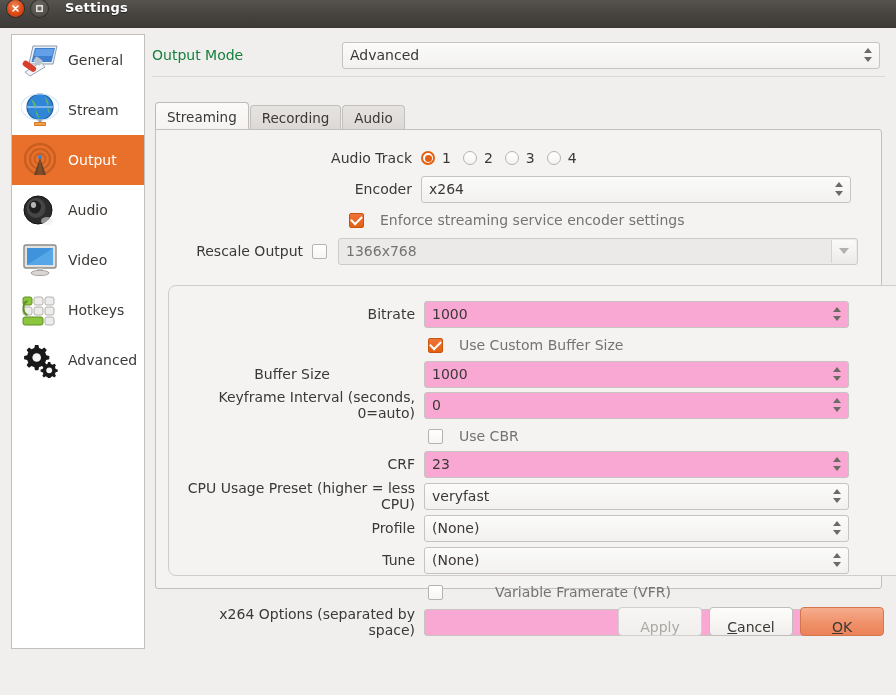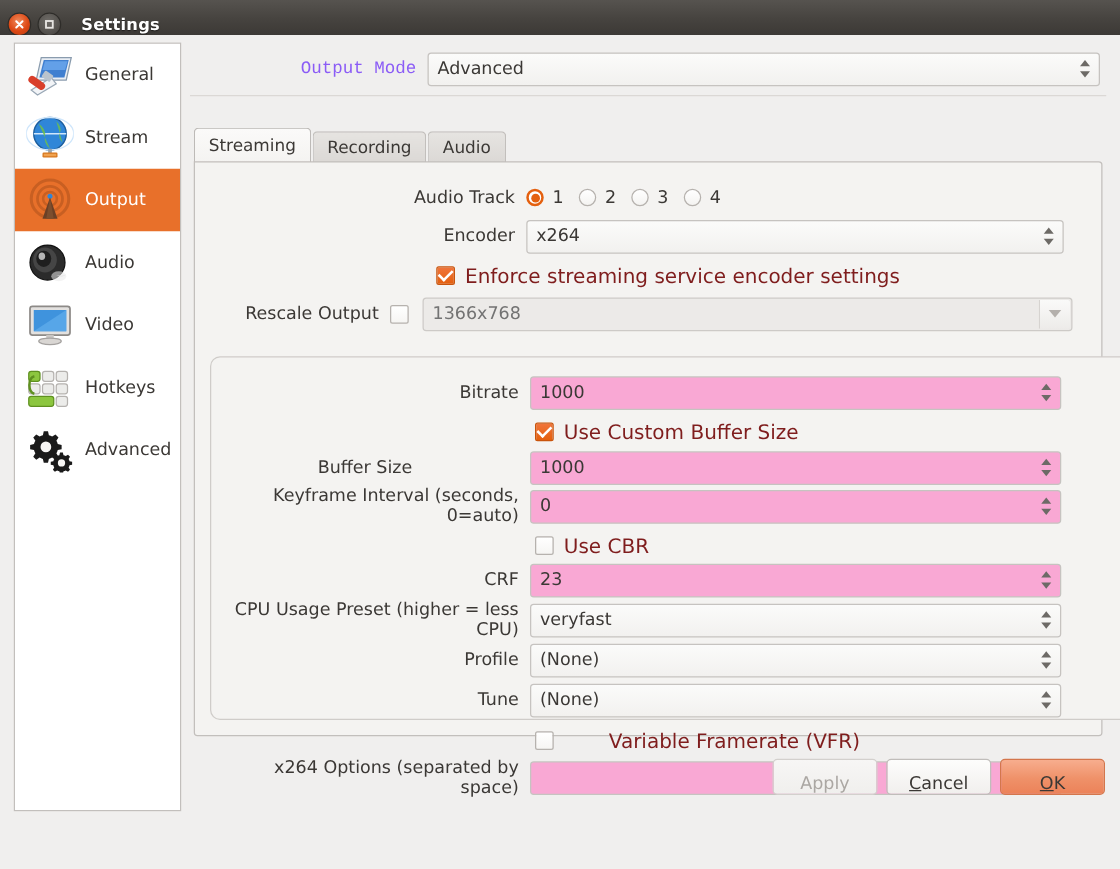--- a/index.html
+++ b/index.html
@@ -8,21 +8,21 @@
     width: 896px; height: 695px;
     overflow: hidden;
     font-family: "DejaVu Sans", "Liberation Sans", sans-serif;
   }
   body { background: #f0efee; }
 
   
   #titlebar {
     position: absolute; left: 0; top: 0; width: 896px; height: 28px;
     background: linear-gradient(to bottom, #56534f 0%, #46433f 55%, #3c3936 100%);
-    display: flex; align-items: flex-end;
+    display: flex; align-items: flex-start;
   }
   .winbtn { width: 17px; height: 17px; border-radius: 50%; margin-left: 7px;
     display: flex; align-items: center; justify-content: center; flex: 0 0 auto; }
   .winbtn.close {
     background: radial-gradient(circle at 45% 35%, #f08a5c 0%, #dd4814 55%, #b63a10 100%);
     box-shadow: 0 0 0 1px #2e2c29;
   }
   .winbtn.max {
     background: radial-gradient(circle at 45% 35%, #6f6c68 0%, #55524e 60%, #403d3a 100%);
     box-shadow: 0 0 0 1px #2e2c29;
@@ -49,22 +49,22 @@
   .side-item.selected { background: #e8702a; color: #ffffff; }
   .side-icon { width: 44px; height: 42px; flex: 0 0 auto; display: flex;
     align-items: center; justify-content: center; }
   .side-label { margin-left: 6px; }
 
   
   #right { position: absolute; left: 152px; top: 6px; width: 733px; height: 615px; }
 
   #mode-row { position: absolute; left: 0; top: 6px; width: 733px; height: 30px;
     display: flex; align-items: center; }
-  #mode-label { width: 190px; text-align: right; font-size: 14px; color: #8b5cf6;
-    padding-right: 9px; font-family: Liberation Mono, monospace; }
+  #mode-label { width: 190px; text-align: left; font-size: 14px; color: #15803d;
+    padding-right: 9px; }
 
   .combo, .spin, .textbox {
     height: 27px; background: linear-gradient(to bottom, #fbfbfa 0%, #f2f1ef 100%);
     border: 1px solid #c6c3c0; border-radius: 3px; position: relative;
     display: flex; align-items: center; font-size: 14px; color: #3b3835;
   }
   .combo .val, .spin .val, .textbox .val { padding-left: 7px; }
   .spin, .textbox { background: #f9a8d4; }
   .combo.disabled { background: #eceae8; color: #737373; border-color: #cdcac7; }
 
@@ -112,21 +112,21 @@
   .row { position: absolute; left: 0; display: flex; align-items: center; height: 28px; }
   .lbl { text-align: right; font-size: 14px; color: #3b3835; padding-right: 9px; }
 
   
   .chk { width: 15px; height: 15px; border-radius: 2px; border: 1px solid #b6b2ae;
     background: linear-gradient(to bottom,#ffffff,#f6f5f3); display: inline-flex;
     align-items: center; justify-content: center; flex: 0 0 auto; }
   .chk.on { background: linear-gradient(to bottom,#f0743a,#e4600f); border-color: #c9540c; }
   .chk.on::after { content: ""; width: 9px; height: 5px; border-left: 2px solid #fff;
     border-bottom: 2px solid #fff; transform: rotate(-45deg) translate(1px,-1px); }
-  .chk-label { font-size: 16px; color: #7f1d1d; margin-left: 8px; }
+  .chk-label { font-size: 14px; color: #737373; margin-left: 16px; }
 
   .radio { width: 14px; height: 14px; border-radius: 50%; border: 1px solid #b6b2ae;
     background: linear-gradient(to bottom,#ffffff,#f4f3f1); display: inline-flex;
     align-items: center; justify-content: center; flex: 0 0 auto; }
   .radio.on { border: 2px solid #e4600f; background: #ffffff; }
   .radio.on::after { content: ""; width: 7px; height: 7px; border-radius: 50%; background: #e4600f; }
   .radio-label { font-size: 14px; color: #3b3835; margin: 0 12px 0 7px; }
 
   
   #inner-group {

